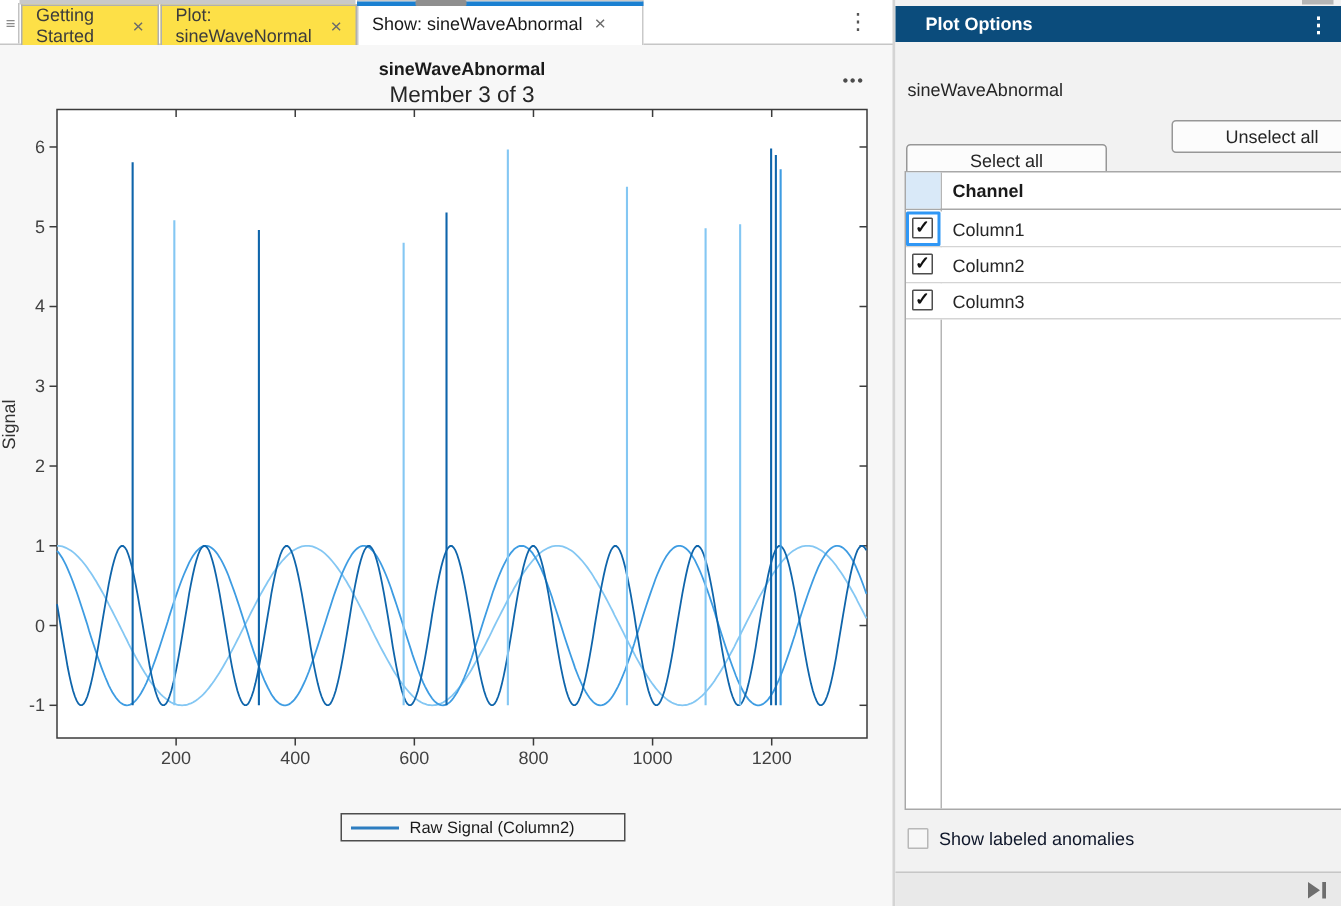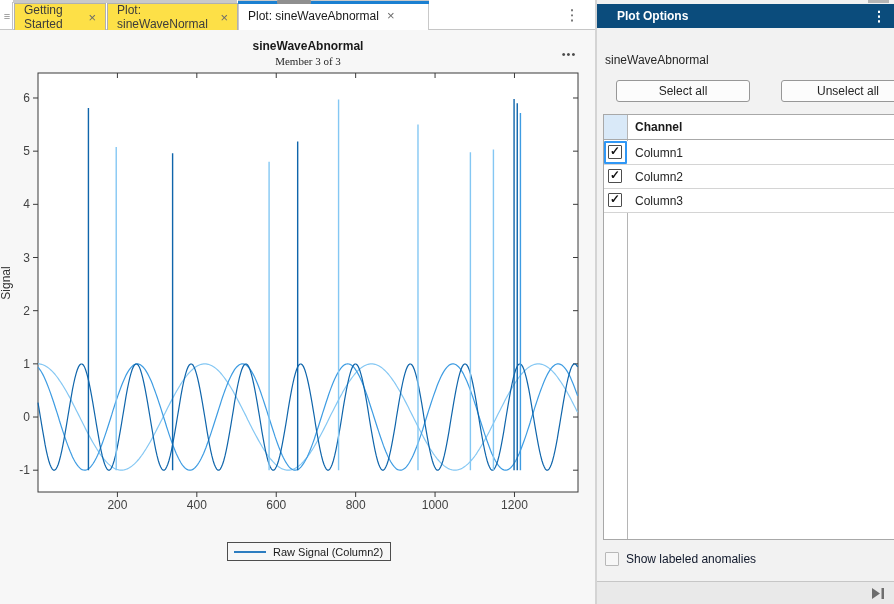--- a/index.html
+++ b/index.html
@@ -23,49 +23,49 @@
   .tab.active .accent { position:absolute; left:-1px; top:0; right:-1px; height:3px; }
   .tab .close { margin-left:8px; color:#6b6b6b; font-size:13px; line-height:13px; cursor:pointer; }
   .tabbar-menu { position:absolute; left:563px; top:5px; width:18px; height:20px; color:#555;
     font-size:15px; text-align:center; line-height:20px; cursor:pointer; }
 
   
   .figure { position:absolute; left:0; top:30px; width:596px; height:574px; background:#f7f7f7; }
   .fig-title { position:absolute; left:0; top:9px; width:616px; text-align:center;
     font-size:12px; font-weight:bold; color:#1a1a1a; }
   .fig-subtitle { position:absolute; left:0; top:25px; width:616px; text-align:center;
-    font-size:11px; color:#262626;font-family:Liberation Serif, serif; }
+    font-size:15px; color:#262626; }
   .fig-menu { position:absolute; left:556px; top:18px; width:26px; height:16px; color:#4d4d4d;
     font-size:11px; letter-spacing:1px; text-align:center; cursor:pointer; }
   .plot-svg { position:absolute; left:0; top:0; }
   .xlabel { position:absolute; left:0; top:513px; width:616px; text-align:center;
     font-size:12px; color:#333; }
   .ylabel { position:absolute; left:-26px; top:246px; width:64px; text-align:center;
     transform:rotate(-90deg); font-size:12px; color:#333; }
-  .legend { position:absolute; left:227px; top:512px; width:164px; height:19px;
+  .legend { position:absolute; left:227px; top:512px; width:190px; height:19px;
     border:1px solid #4d4d4d; display:flex; align-items:center; background:#f7f7f7; }
   .legend-line { width:32px; height:2px; margin-left:6px; }
   .legend-text { font-size:11px; color:#1a1a1a; margin-left:7px; white-space:nowrap; }
 
   
   .divider { position:absolute; left:595px; top:0; width:2px; height:604px; background:#d4d4d4; }
 
   
   .panel { position:absolute; left:597px; top:0; width:297px; height:604px; background:#f2f2f2; }
   .panel-handle { position:absolute; left:271px; top:0; width:21px; height:3px; background:#b5b5b5; }
   .panel-header { position:absolute; left:0; top:4px; width:100%; height:24px;
     color:#ffffff; font-size:12px; font-weight:600; line-height:24px; padding-left:8px; }
   .panel-menu { position:absolute; right:8px; top:0; width:14px; height:24px; color:#fff;
     font-size:14px; text-align:center; line-height:24px; cursor:pointer; }
   .panel-desc1 { position:absolute; left:8px; top:37px; font-size:12px; color:#262626; }
   .panel-desc2 { position:absolute; left:8px; top:53px; font-size:12px; color:#262626; }
   .pbtn { position:absolute; top:80px; width:134px; height:22px; background:#fcfcfc;
     border:1px solid #979797; border-radius:3px; font-size:12px; color:#262626;
     font-family:"Liberation Sans",sans-serif; cursor:pointer; }
-  .pbtn.select { left:19px; } .pbtn.unselect { left:162px;margin-left:22px; }
+  .pbtn.select { left:7px;margin-top:16px; } .pbtn.unselect { left:162px;margin-left:22px; }
 
   .ctable { position:absolute; left:6px; top:114px; width:309px; height:426px;
     background:#ffffff; border:1px solid #a8a8a8; }
   .col-div { position:absolute; left:23px; top:0; width:1px; height:100%; background:#b5b5b5; }
   .thead { position:absolute; left:0; top:0; width:100%; height:25px; border-bottom:1px solid #a8a8a8; }
   .thead .ccell { height:24px; }
   .thead-label { position:absolute; left:31px; top:0; line-height:25px; font-size:12px;
     font-weight:bold; color:#1a1a1a; }
   .trow { position:absolute; left:0; width:100%; height:24px; border-bottom:1px solid #d4d4d4;
     cursor:pointer; background:#fff; }
@@ -98,21 +98,21 @@
     <div class="tab inactive" style="left:14px; width:92px;">
       <span>Getting Started</span>
       <span class="close">×</span>
     </div>
     <div class="tab inactive" style="left:107px; width:131px;">
       <span>Plot: sineWaveNormal</span>
       <span class="close">×</span>
     </div>
     <div class="tab active" style="left:238px; width:191px;">
       <span class="accent" style="background: rgb(27, 128, 209);"></span>
-      <span>Plot: sineWaveAbnormal</span>
+      <span>Show: sineWaveAbnormal</span>
       <span class="close">×</span>
     </div>
 
     <div class="tile-handle" style="left:277px; width:34px;"></div>
     <div class="tabbar-menu">⋮</div>
   </div>
 
   <div class="figure">
     <div class="fig-title">sineWaveAbnormal</div>
     <div class="fig-subtitle">Member 3 of 3</div>

